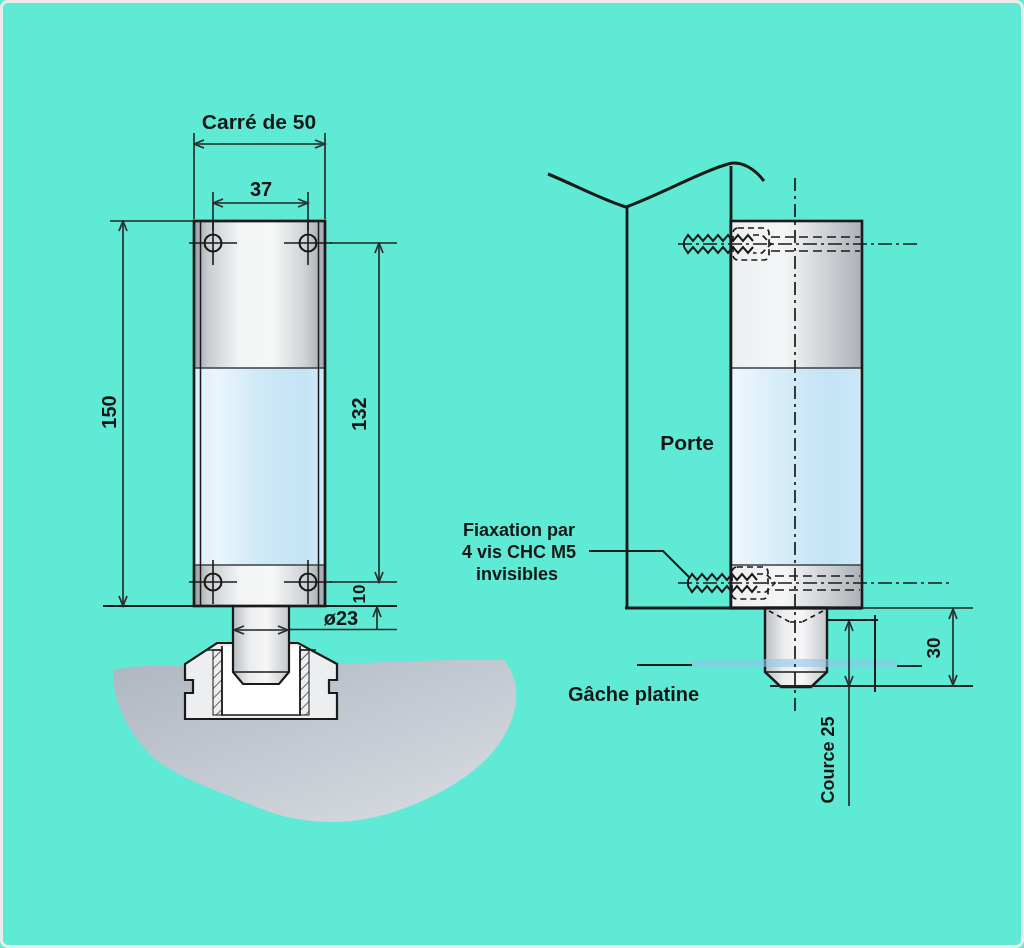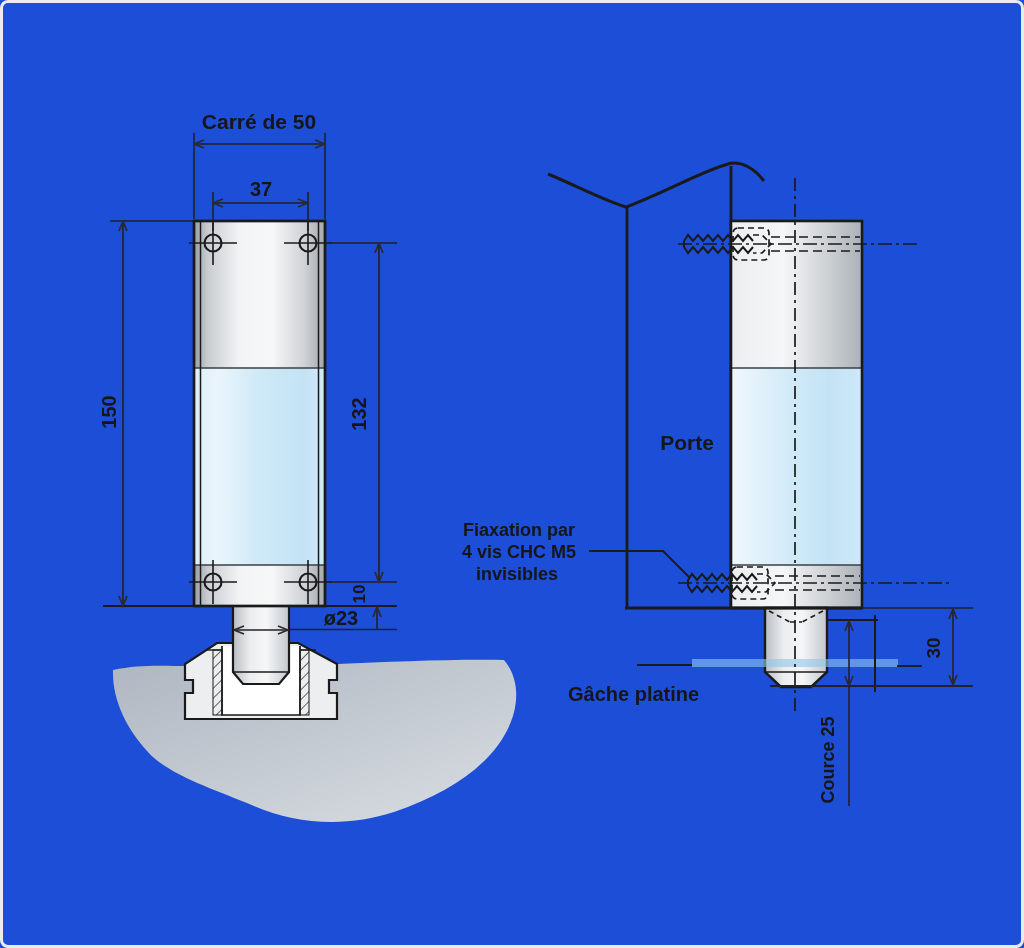--- a/index.html
+++ b/index.html
@@ -1,16 +1,16 @@
 <!DOCTYPE html>
 <html><head>
 <meta charset="utf-8">
 <style>
   html,body{margin:0;padding:0;background:#ffffff;}
-  .page{position:relative;width:1024px;height:948px;background:#1d4ed8;overflow:hidden;
+  .page{position:relative;width:1024px;height:948px;background:#5eead4;overflow:hidden;
         font-family:"Liberation Sans", sans-serif;}
   .frame{position:absolute;inset:0;border:3px solid #ececea;border-radius:8px;pointer-events:none;}
   svg text{font-family:"Liberation Sans", sans-serif;font-weight:bold;fill:#161616;}
 </style>
 </head>
 <body>
 
 <div class="page">
 <svg width="1024" height="948" viewBox="0 0 1024 948">
   <defs>

